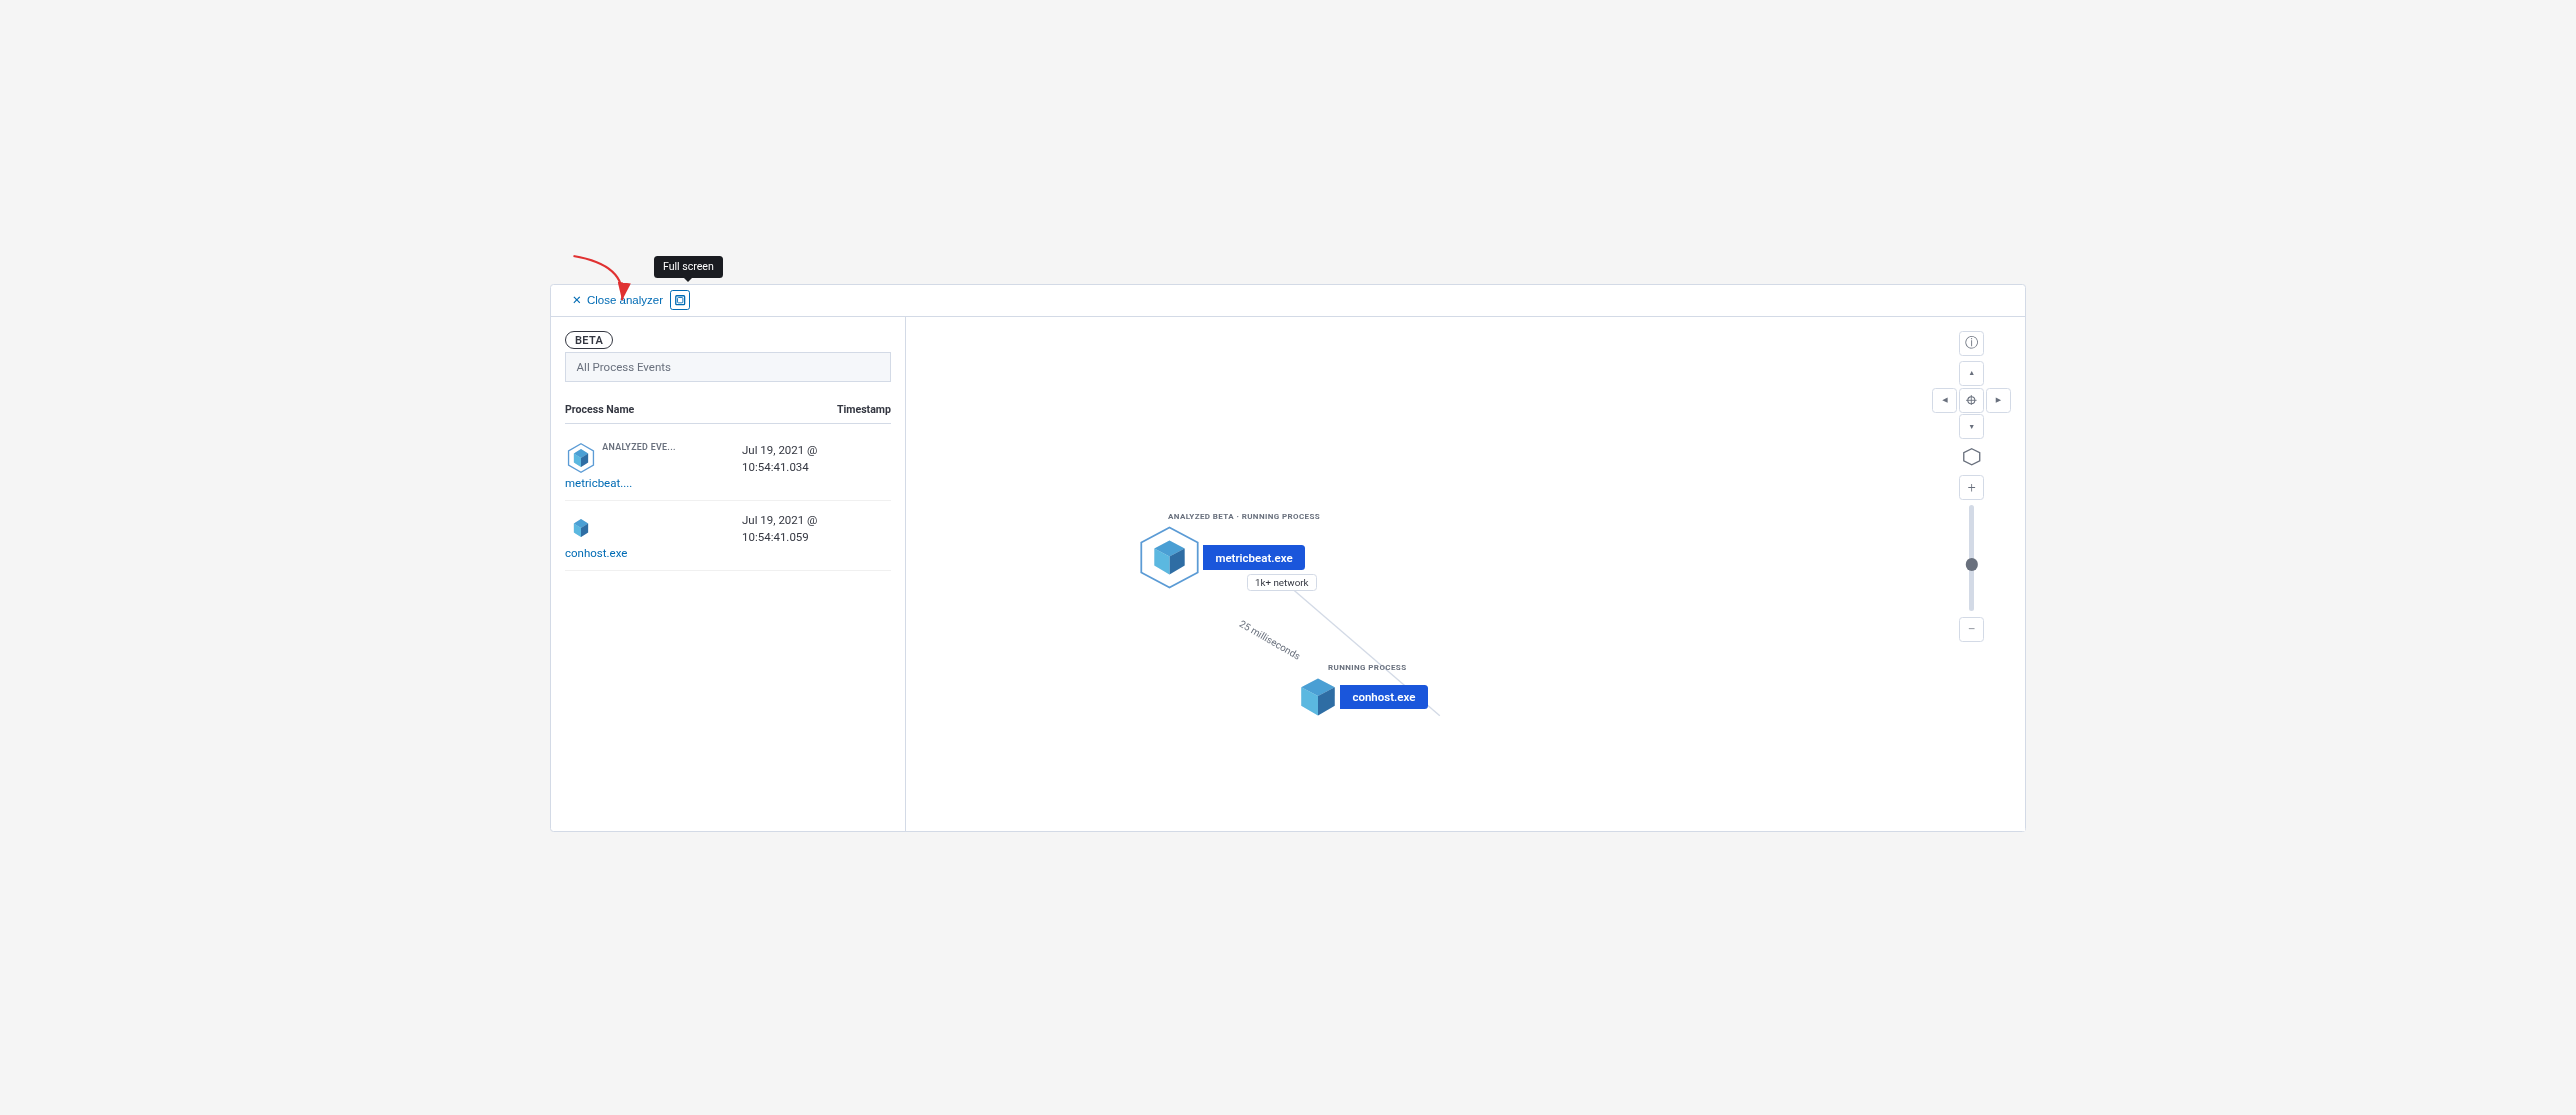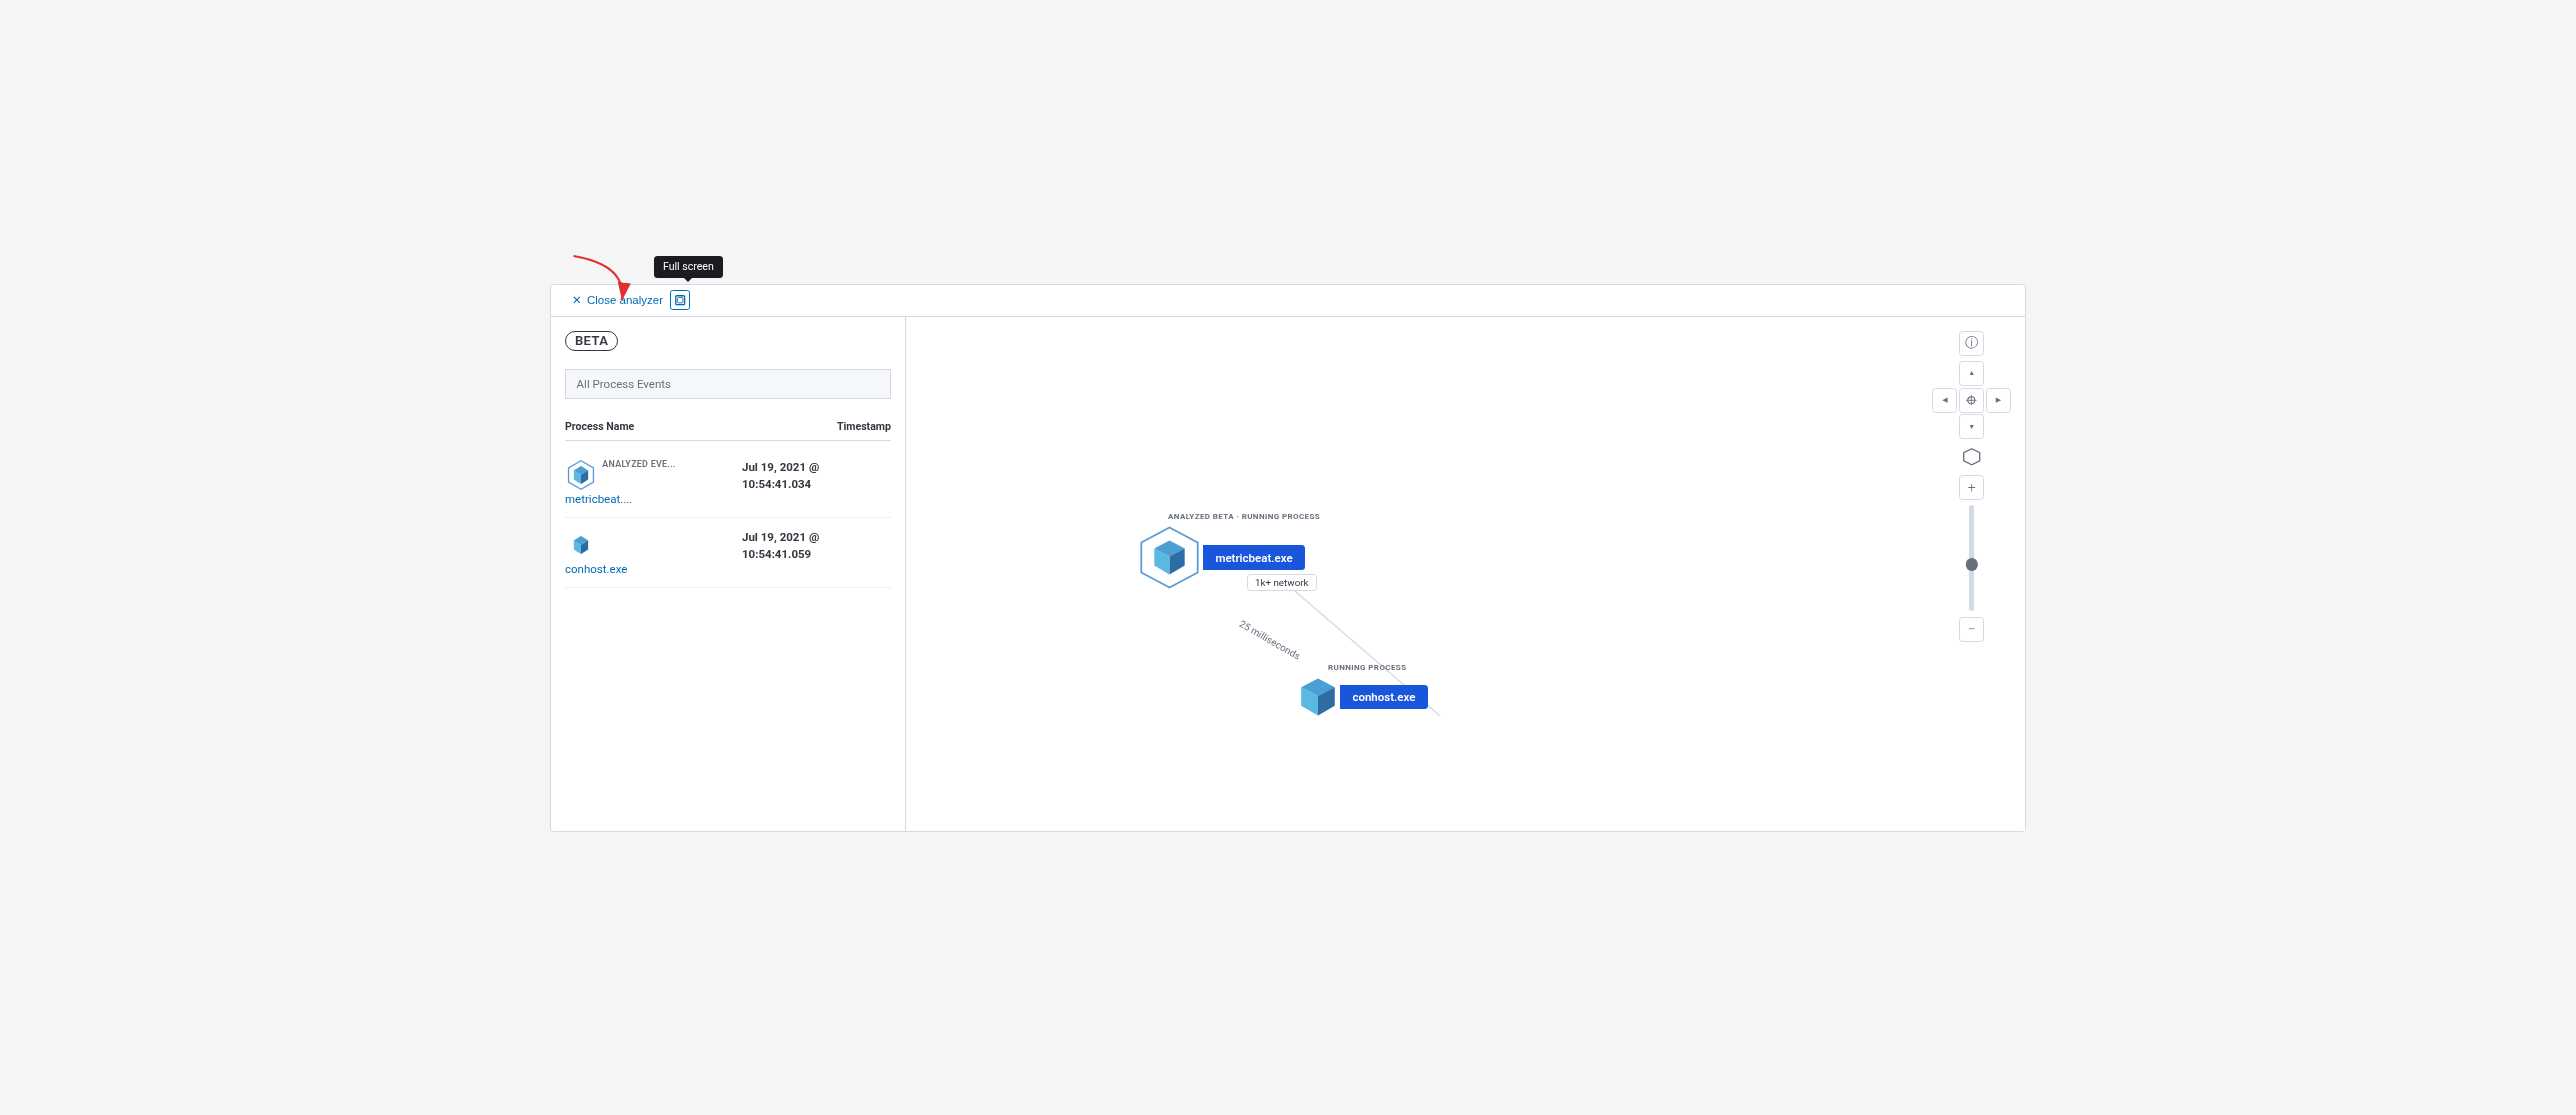--- a/index.html
+++ b/index.html
@@ -86,25 +86,25 @@
       width: 355px;
       min-width: 355px;
       border-right: 0.9px solid #d3dae6;
       padding: 14px;
       overflow-y: auto;
     }
     .beta-badge {
       display: inline-block;
       border: 0.9px solid #343741;
       border-radius: 10.6px;
-      font-size: 13px;
+      font-size: 11px;
       font-weight: 600;
       padding: 1.8px 8.9px;
       color: #343741;
-      margin-bottom: 18px;
+      margin-bottom: 3px;
       letter-spacing: 0.4px;
     }
     .search-box {
       background: #f5f7fa;
       border: 0.9px solid #d3dae6;
       border-radius: 0;
       padding: 7px 10.6px;
       font-size: 11.5px;
       color: #69707d;
       width: 100%;
@@ -148,21 +148,20 @@
       font-size: 11.5px;
       color: #006bb4;
       cursor: pointer;
       text-decoration: none;
     }
     .event-row-timestamp {
       flex: 1;
       font-size: 11.5px;
       color: #343741;
       line-height: 1.5;
-      font-weight: bold;
     }
     
     .right-panel {
       flex: 1;
       position: relative;
       background: #fff;
       overflow: hidden;
     }
     
     .controls {

